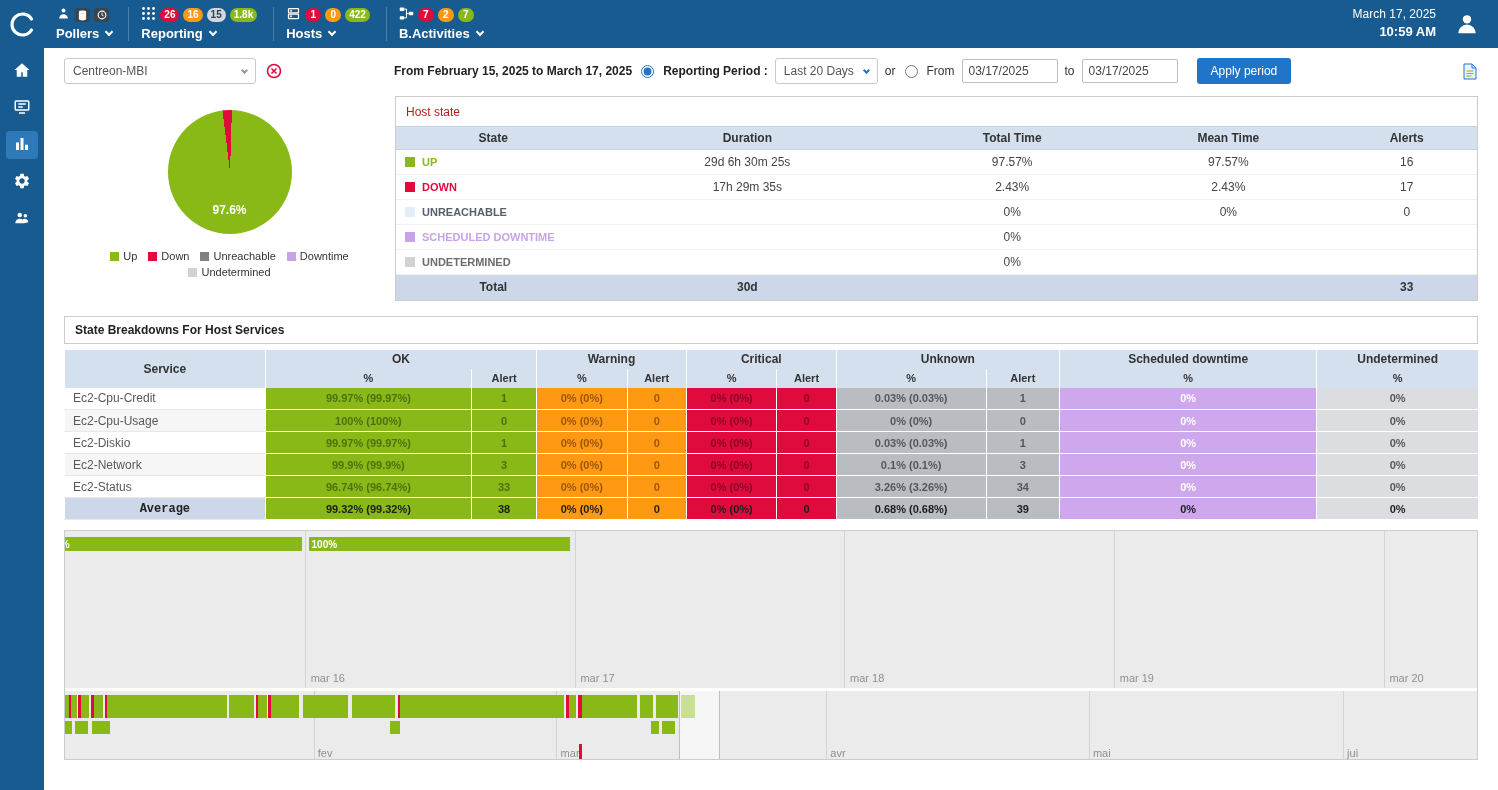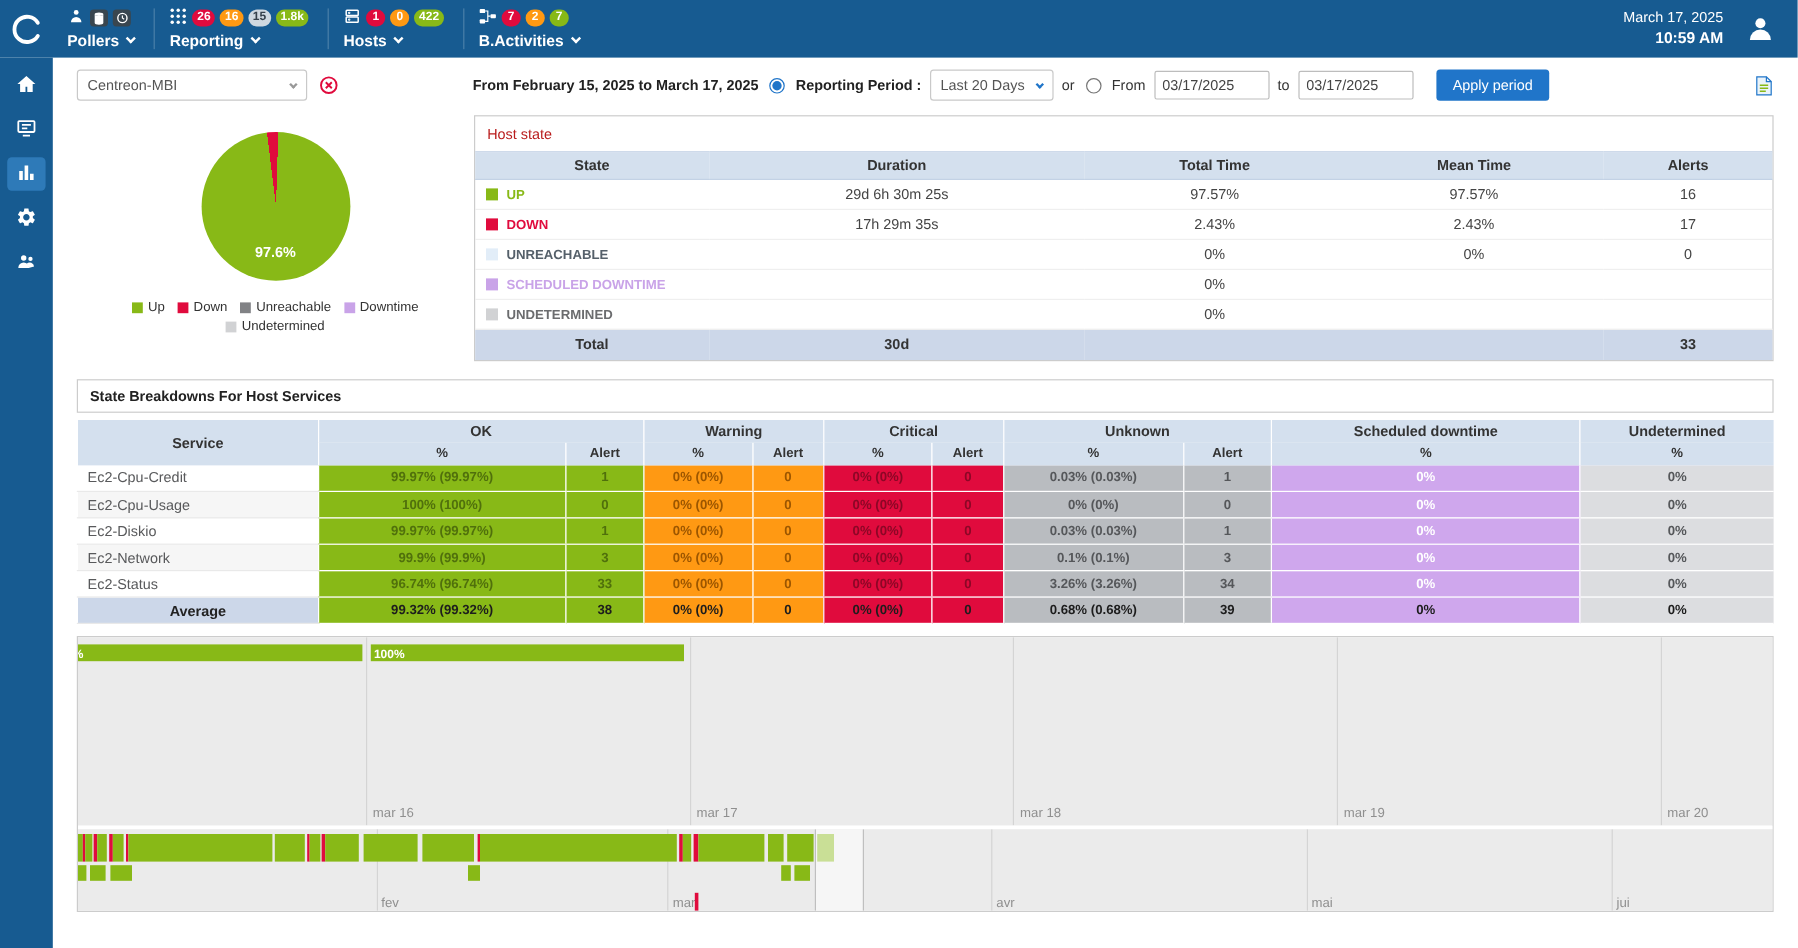--- a/index.html
+++ b/index.html
@@ -79,21 +79,21 @@
   .bd-table td { height:22px; text-align:center; font-size:11px; border-left:1px solid #fff; border-bottom:1px solid #fff; }
   td.svc-cell { text-align:left; padding-left:8px; font-size:12px; color:#58595b; background:#fff; border-bottom:1px solid #e9e9e9; cursor:pointer; }
   tr.r-even td.svc-cell { background:#f6f6f6; }
   .c-ok    { background:#88b917; color:#50700c; font-weight:bold; }
   .c-warn  { background:#ff9913; color:#9c5600; font-weight:bold; }
   .c-crit  { background:#e00b3d; color:#8c0726; font-weight:bold; }
   .c-unk   { background:#b9bcc0; color:#55575a; font-weight:bold; }
   .c-sched { background:#cfa7ed; color:#fff; font-weight:bold; }
   .c-undet { background:#dcdde0; color:#55575a; font-weight:bold; }
   tr.avg td { color:#1d1d1d; font-weight:bold; }
-  tr.avg td.svc-cell { background:#ccd7e9; text-align:center; padding-left:0; color:#222; cursor:default; }
+  tr.avg td.svc-cell { background:#ccd7e9; text-align:center; padding-left:0; color:#222; cursor:default;font-family:Liberation Mono, monospace; }
 
   
   .tl-box { margin:10px 20px 0; border:1px solid #ccc; }
   .tl-main { position:relative; height:157px; background:#ebebeb; overflow:hidden; }
   .tl-grid { position:absolute; top:0; bottom:0; width:1px; background:#d4d4d4; }
   .tl-day { position:absolute; bottom:4px; font-size:11px; color:#8f8f8f; }
   .tl-bar { position:absolute; top:6px; height:14px; background:#88b917; overflow:hidden; white-space:nowrap; }
   .tl-bar span { color:#fff; font-size:10px; font-weight:bold; line-height:14px; padding-left:3px; display:inline-block; }
   .tl-ov { position:relative; height:71px; background:#ebebeb; border-top:3px solid #fff; overflow:hidden; }
   .ov-seg { position:absolute; }

